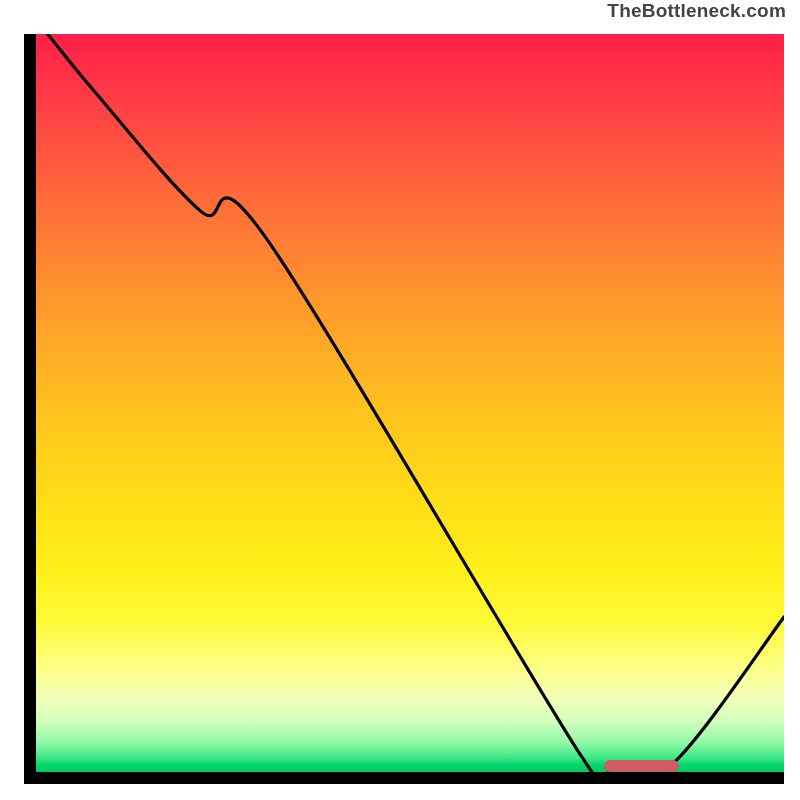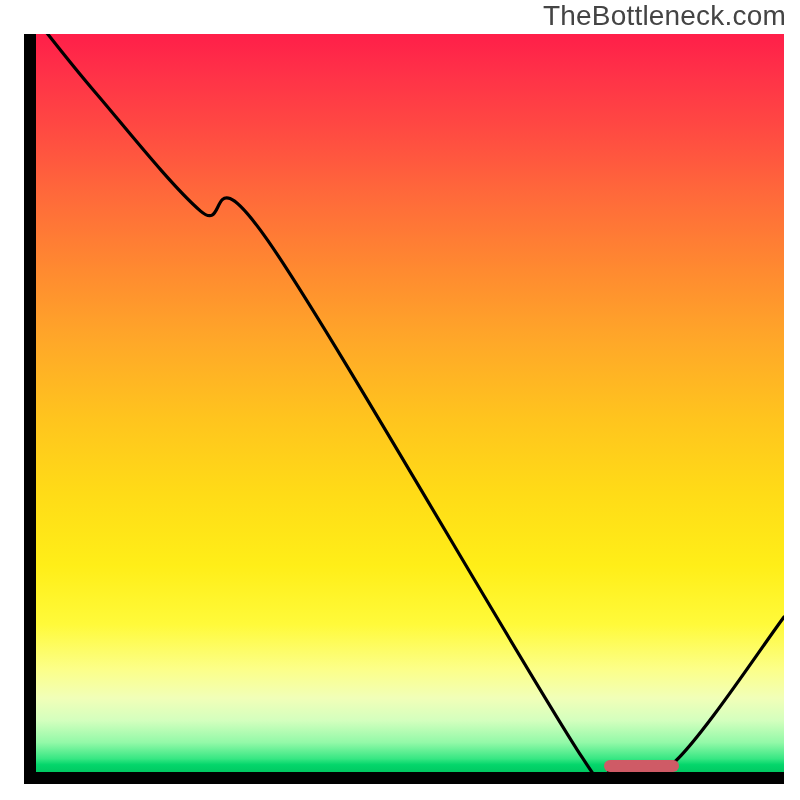--- a/index.html
+++ b/index.html
@@ -14,22 +14,22 @@
   .frame {
     position: relative;
     width: 800px;
     height: 800px;
     box-sizing: border-box;
   }
   .watermark {
     position: absolute;
     top: 0px;
     right: 14px;
-    font-size: 28px;
-    font-weight: normal;
+    font-size: 19px;
+    font-weight: bold;
     color: #444444;
     letter-spacing: 0.2px;
     z-index: 5;
   }
   .plot-outer {
     position: absolute;
     left: 24px;
     top: 34px;
     width: 760px;
     height: 750px;

